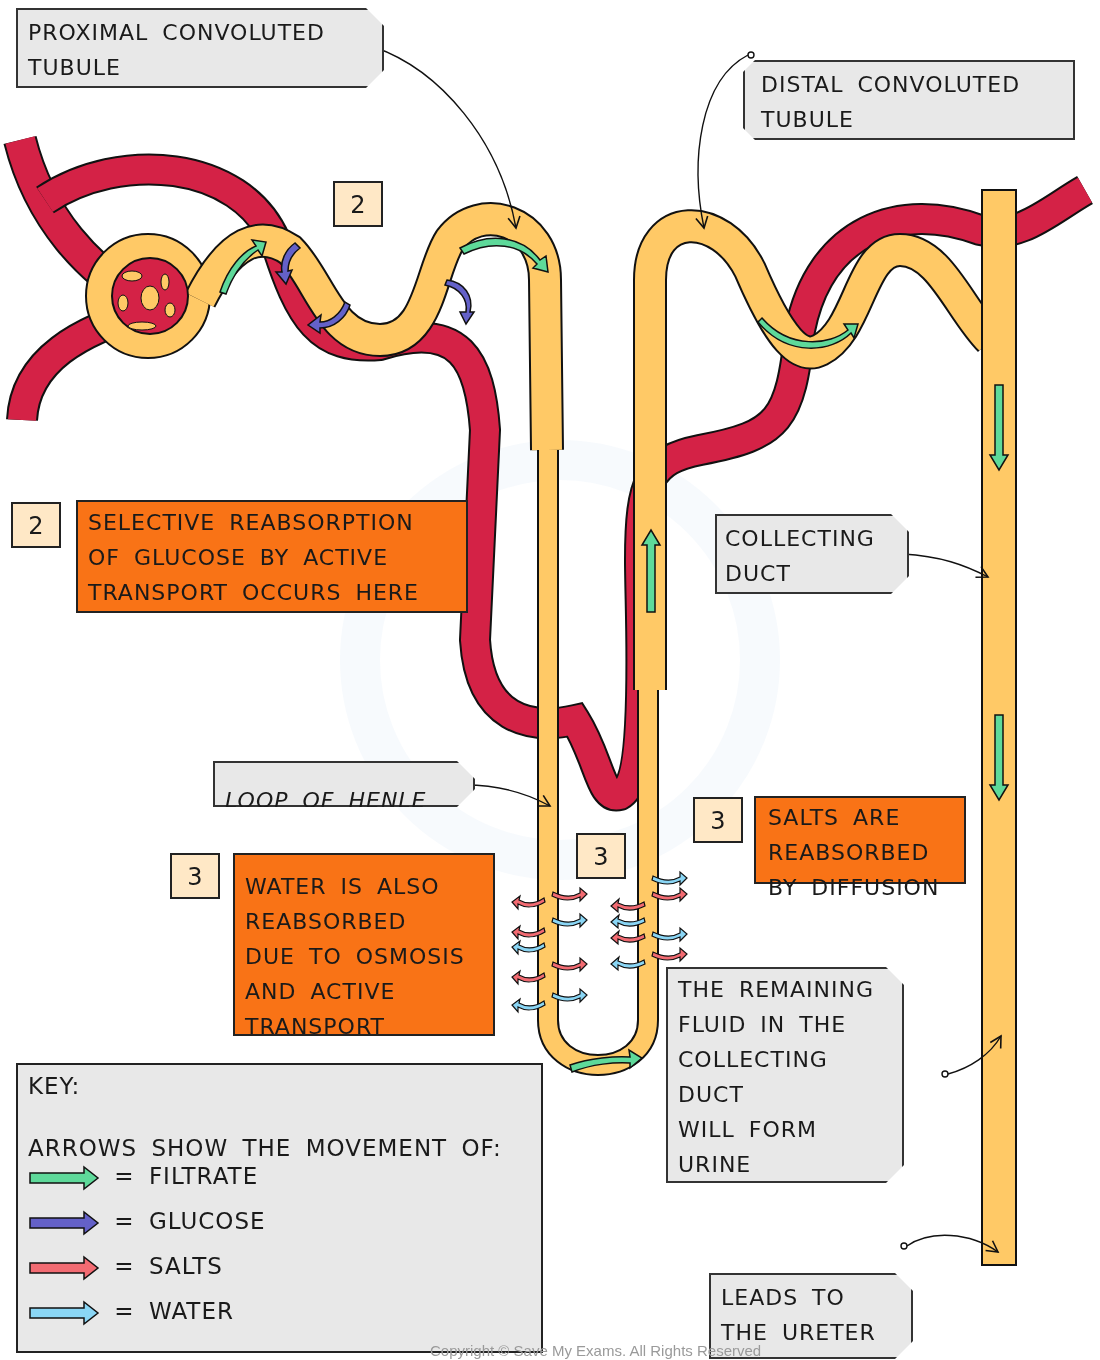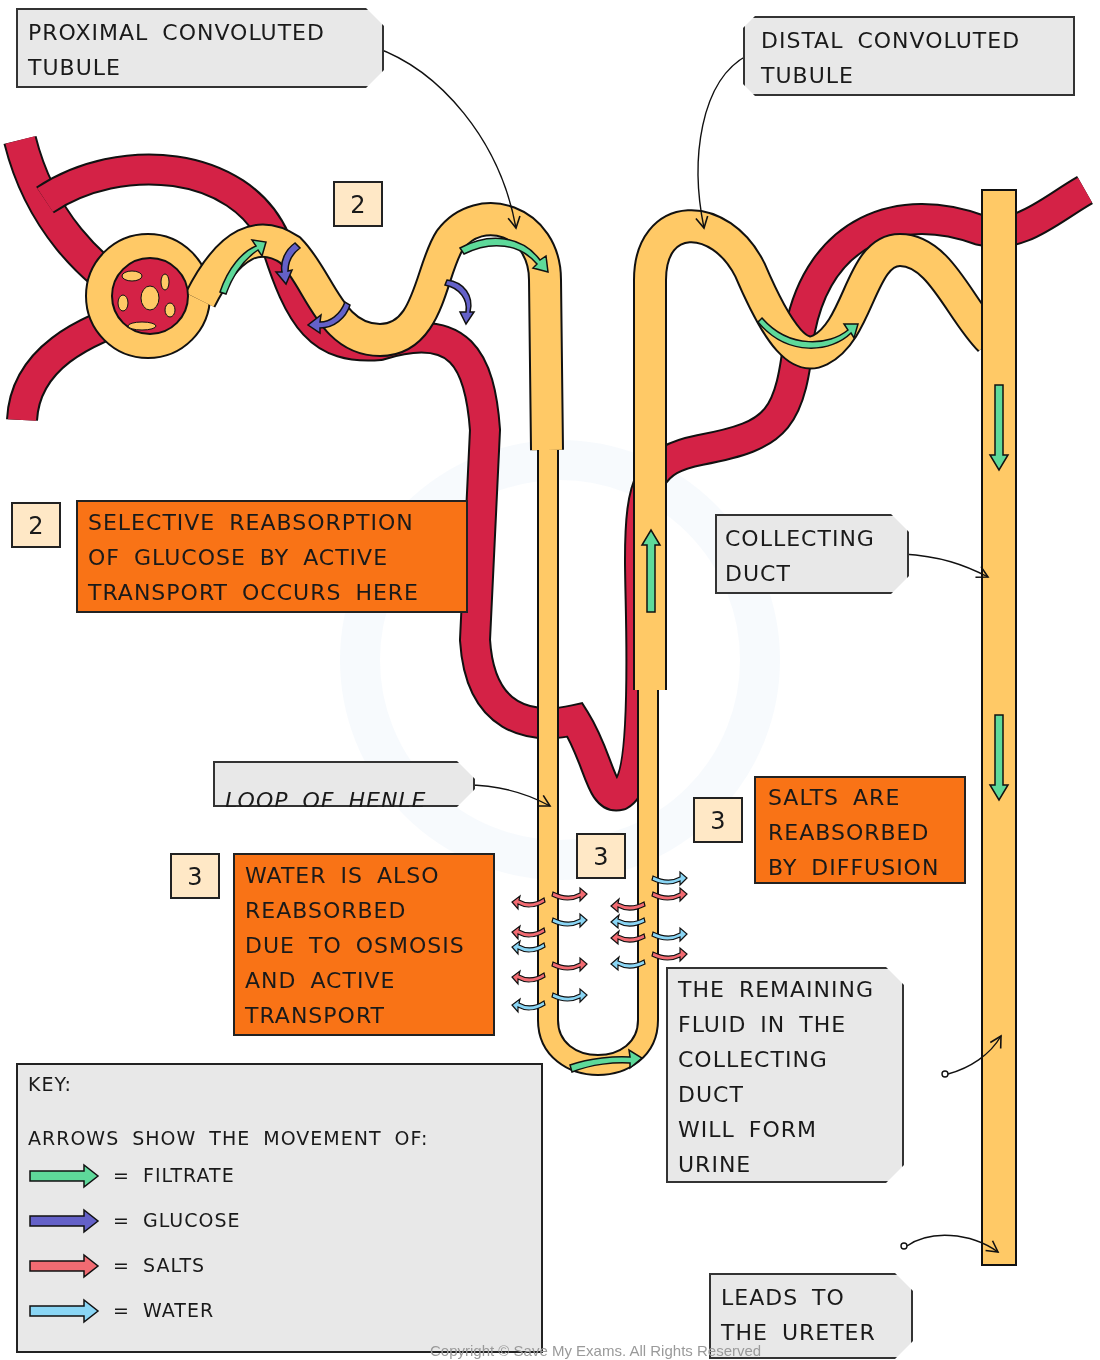--- a/index.html
+++ b/index.html
@@ -6,24 +6,24 @@
   body { width: 1100px; height: 1360px; position: relative; overflow: hidden;
          font-family: "DejaVu Sans", sans-serif; color: #1a1a1a; }
   #diagram { position: absolute; left: 0; top: 0; width: 1100px; height: 1360px; }
   .lbl { position: absolute; font-size: 22px; line-height: 35px; letter-spacing: 1px;
          word-spacing: 6px; white-space: pre-line; box-sizing: border-box; }
   .grey { background: #e8e8e8; border: 2px solid #333; }
   .cream { background: #f97316; border: 2px solid #222; }
   .num { position: absolute; background: #ffe8c6; border: 2px solid #222; font-size: 24px;
          text-align: center; box-sizing: border-box; }
   .tag { clip-path: polygon(0 0, calc(100% - 18px) 0, 100% 18px, 100% calc(100% - 18px), calc(100% - 18px) 100%, 0 100%); }
-  .tag-l { clip-path: polygon(12px 0, 100% 0, 100% 100%, 12px 100%, 0 calc(100% - 12px), 0 12px); }
+  .tag-l { clip-path: polygon(12px 0, 100% 0, 100% 100%, 12px 100%, 0 calc(100% - 12px), 0 12px); margin-top: 44px; }
   .key { position: absolute; left: 16px; top: 1063px; width: 527px; height: 290px;
          background: #e8e8e8; border: 2px solid #222; box-sizing: border-box; }
-  .key .row { position: absolute; left: 10px; font-size: 19px; letter-spacing: 1px; word-spacing: 6px; }
+  .key .row { position: absolute; left: 10px; font-size: 23px; letter-spacing: 1px; word-spacing: 6px; }
   .key svg { vertical-align: middle; }
   .copyright { position: absolute; left: 430px; top: 1342px; font-size: 15px; color: #9a9a9a;
                font-family: "Liberation Sans", sans-serif; }
 </style>
 </head>
 <body>
 
 <svg id="diagram" viewBox="0 0 1100 1360" xmlns="http://www.w3.org/2000/svg">
   <defs>
     <marker id="ah" markerWidth="14" markerHeight="14" refX="12" refY="7" orient="auto" markerUnits="userSpaceOnUse">
@@ -144,34 +144,34 @@
 UREA)</div>
 <div class="lbl grey tag" style="left:709px;top:1273px;width:204px;height:86px;padding:5px 10px;">LEADS TO
 THE URETER</div>
 
 <div class="num" style="left:333px;top:181px;width:50px;height:46px;line-height:44px;">2</div>
 <div class="num" style="left:11px;top:502px;width:50px;height:46px;line-height:44px;">2</div>
 <div class="lbl cream" style="left:76px;top:500px;width:392px;height:113px;padding:3px 10px;">SELECTIVE REABSORPTION
 OF GLUCOSE BY ACTIVE
 TRANSPORT OCCURS HERE</div>
 <div class="num" style="left:170px;top:853px;width:50px;height:46px;line-height:44px;">3</div>
-<div class="lbl cream" style="left:233px;top:853px;width:262px;height:183px;padding:3px 10px;">WATER IS ALSO
+<div class="lbl cream" style="left:233px;top:853px;width:262px;height:183px;padding:14px 10px;">WATER IS ALSO
 REABSORBED
 DUE TO OSMOSIS
 AND ACTIVE
 TRANSPORT</div>
 <div class="num" style="left:576px;top:833px;width:50px;height:46px;line-height:44px;">3</div>
 <div class="num" style="left:693px;top:797px;width:50px;height:46px;line-height:44px;">3</div>
-<div class="lbl cream" style="left:754px;top:776px;width:212px;height:108px;padding:2px 12px;">SALTS ARE
+<div class="lbl cream" style="left:754px;top:796px;width:212px;height:88px;padding:2px 12px;">SALTS ARE
 REABSORBED
 BY DIFFUSION</div>
 
 <div class="key">
   <div class="row" style="top:8px;">KEY:</div>
-  <div class="row" style="top:62px;">ARROWS SHOW THE MOVEMENT OF:</div>
+  <div class="row" style="top:70px;">ARROWS SHOW THE MOVEMENT OF:</div>
   <div class="row" style="top:143px;">
     <svg width="72" height="26">
         <path d="M2,8 L56,8 L56,2 L70,13 L56,24 L56,18 L2,18 Z" fill="#6461c8" stroke="#111" stroke-width="1.5"></path>
       </svg>
     <span>= GLUCOSE</span>
   </div>
   <div class="row" style="top:98px;">
     <svg width="72" height="26">
         <path d="M2,8 L56,8 L56,2 L70,13 L56,24 L56,18 L2,18 Z" fill="#5ed99a" stroke="#111" stroke-width="1.5"></path>
       </svg>

